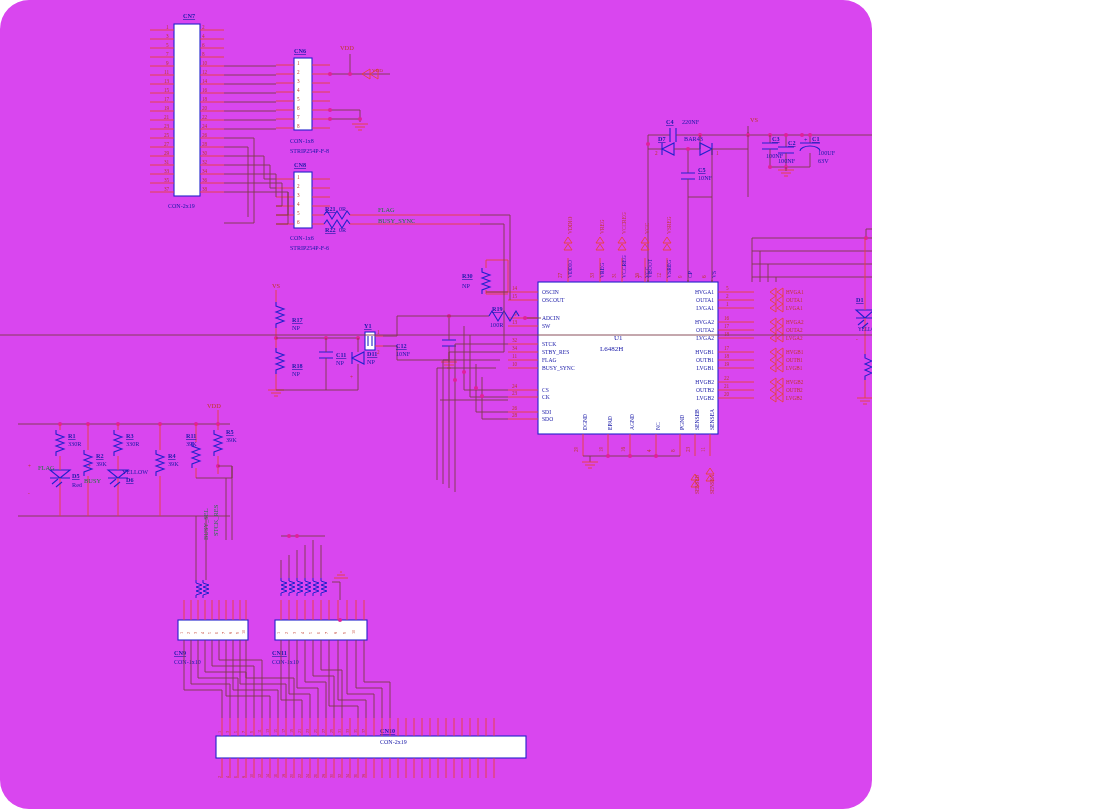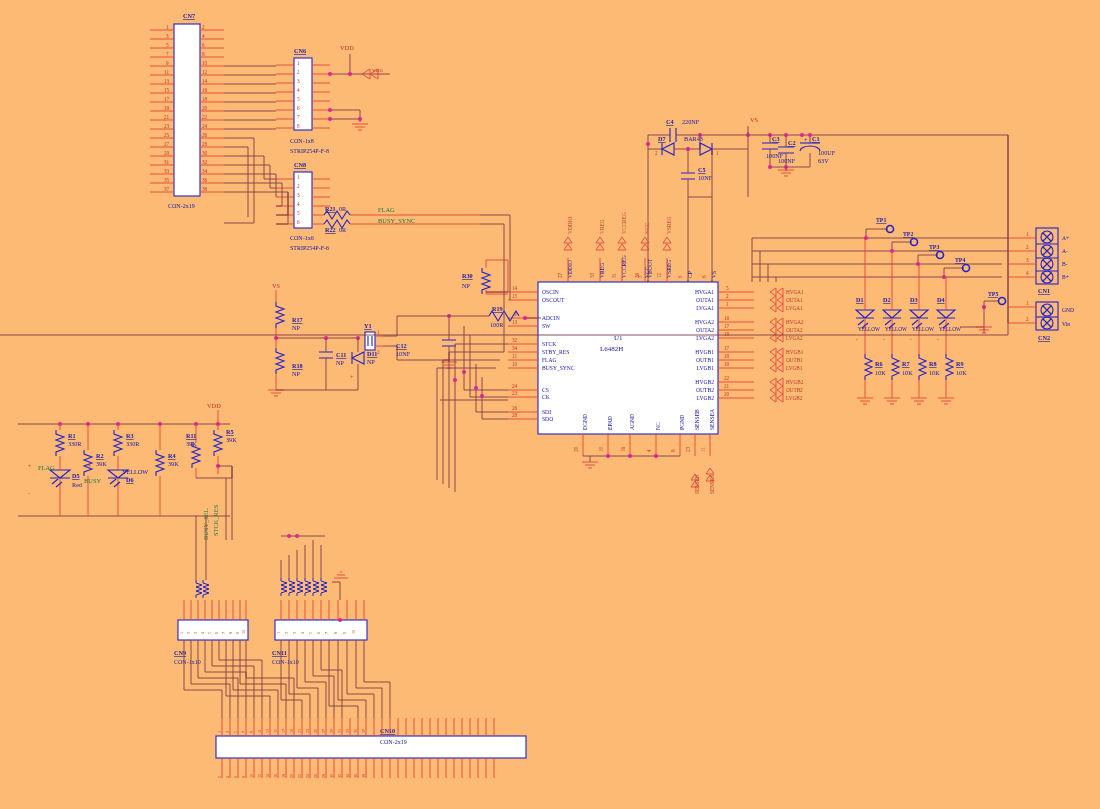--- a/index.html
+++ b/index.html
@@ -1,17 +1,17 @@
 <!DOCTYPE html>
 <html><head>
 <meta charset="utf-8">
 <style>
   html,body{margin:0;padding:0;background:#ffffff;}
   body{width:1100px;height:809px;font-family:"Liberation Serif",serif;}
-  #root{position:relative;width:1100px;height:809px;overflow:hidden;background:#fdba74;}
+  #root{position:relative;width:872px;height:809px;overflow:hidden;background:#d946ef;border-radius:29px;}
   svg{position:absolute;left:0;top:0;}
   text{font-family:"Liberation Serif",serif;}
   .refdes{font-size:6.2px;fill:#1a1aa8;font-weight:bold;text-decoration:underline;}
   .val{font-size:6.2px;fill:#1a1aa8;}
   .pin{font-size:5.2px;fill:#c0392b;}
   .pinlbl{font-size:5.6px;fill:#1a1aa8;}
   .net{font-size:6.4px;fill:#c0392b;}
   .netg{font-size:6.4px;fill:#1f7a3d;}
   .icname{font-size:7px;fill:#1a1aa8;}
   .tp{font-size:5.8px;fill:#1a1aa8;font-weight:bold;text-decoration:underline;}

